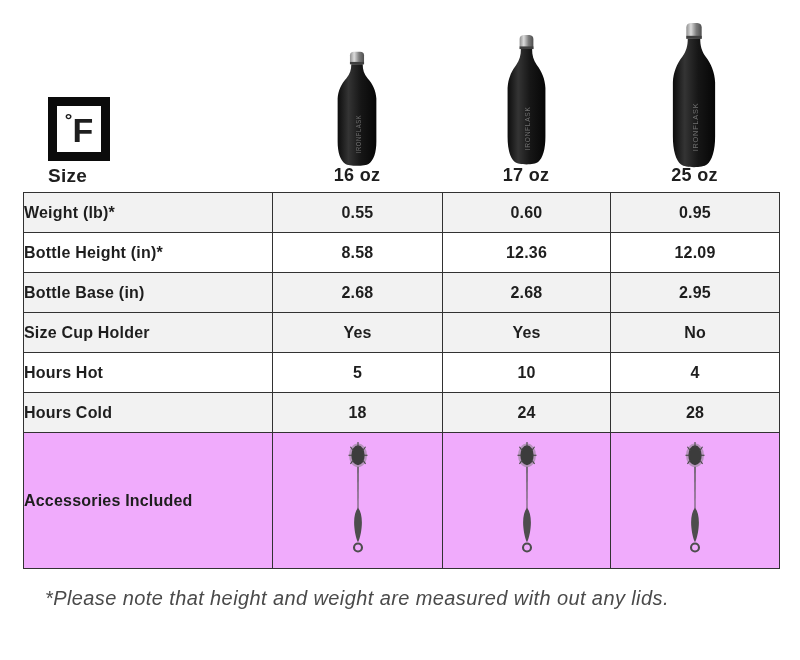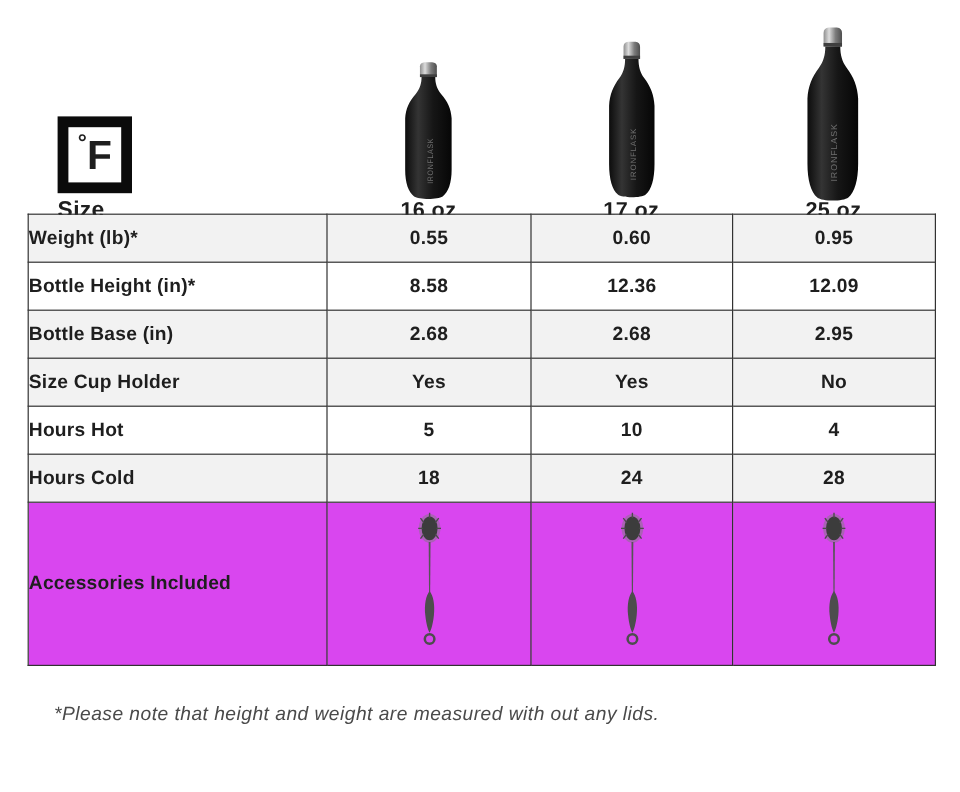--- a/index.html
+++ b/index.html
@@ -21,37 +21,37 @@
   .col-label.c1{left:272px;width:170px;}
   .col-label.c2{left:442px;width:168px;}
   .col-label.c3{left:610px;width:169px;}
   
   .bottle{position:absolute;}
   .bottle.b12{left:335px;top:51px;}
   .bottle.b17{left:505px;top:34px;}
   .bottle.b25{left:670px;top:22px;}
   
   table.spec{
-    position:absolute;left:23px;top:178px;width:756px;
+    position:absolute;left:23px;top:192px;width:756px;
     border-collapse:collapse;table-layout:fixed;
   }
   table.spec td{
     border:1.6px solid #323232;padding:0;font-size:16px;font-weight:700;
     vertical-align:middle;color:#1e1e1e;
   }
   td.lbl{text-align:left;padding-left:25px;letter-spacing:.2px;}
   td.val{text-align:center;letter-spacing:.2px;}
   tr.r{height:40px;}
   tr.alt{background:#f2f2f2;}
-  tr.acc{height:136px;background:#d946ef;}
+  tr.acc{height:136px;background:#f0abfc;}
   td.lbl-top{vertical-align:top;padding-top:14px;}
   td.brush-cell{text-align:center;vertical-align:middle;}
   
   .footnote{
-    position:absolute;left:45px;top:587px;font-size:16px;font-style:italic;
+    position:absolute;left:45px;top:587px;font-size:20px;font-style:italic;
     color:#4a4a4a;letter-spacing:.4px;
   }
   .hidden-defs{position:absolute;width:0;height:0;}
 </style>
 </head>
 <body>
 
 <div class="page">
 
   <svg class="hidden-defs" aria-hidden="true">

